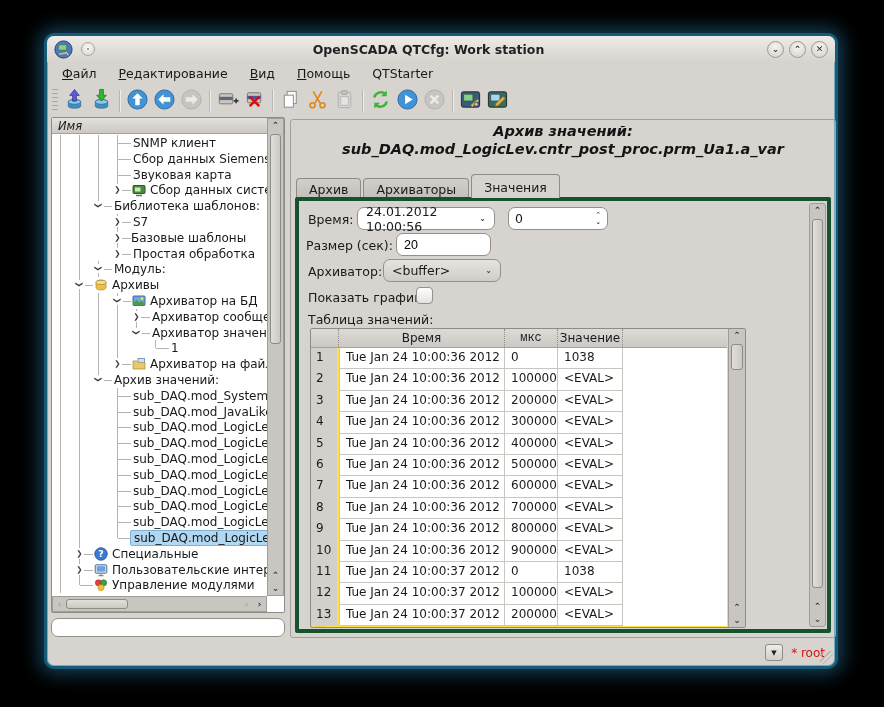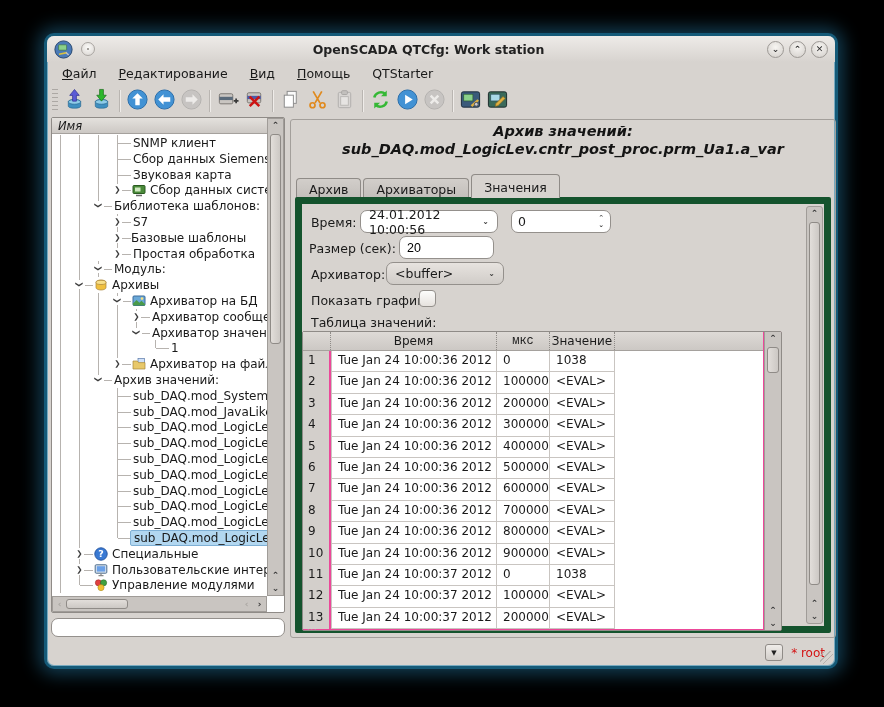--- a/index.html
+++ b/index.html
@@ -82,40 +82,40 @@
   
   .right-panel{position:absolute;left:243px;top:83px;width:546px;height:519px;
     border:1px solid #a39f9b;border-radius:3px;}
   .p-title{position:absolute;left:0;right:0;text-align:center;font-weight:bold;font-style:italic;font-size:14.5px;color:#141414;}
   .p-title.l1{top:3px;} .p-title.l2{top:21px;}
   .tabs{position:absolute;left:5px;top:54px;height:24px;display:flex;align-items:flex-end;}
   .tab{font-size:12.5px;padding:3px 12px 3px;border:1px solid #8f8b87;border-bottom:none;
     border-radius:4px 4px 0 0;background:linear-gradient(#d2cecA,#c3bfbb);height:20px;margin-right:2px;position:relative;}
   .tab.active{background:#d7d3cf;height:24px;z-index:3;padding-top:5px;}
   .tab-frame{position:absolute;left:4px;right:4px;top:77px;bottom:4px;
-    border:7px solid #14532d;border-radius:2px;z-index:1;}
+    border:4px solid #14532d;border-radius:2px;z-index:1;}
 
   .flabel{position:absolute;font-size:12.5px;}
   .combo{position:absolute;height:23px;border:1px solid #94908c;border-radius:7px;background:#fff;
     display:flex;align-items:center;font-size:12.5px;padding:0 8px;}
   .combo .cv{flex:1;}
   .combo .chev{font-size:8px;color:#3a3a3a;font-weight:bold;margin-left:4px;}
   .combo.btnlike{background:linear-gradient(#e7e3df,#d0ccc8);}
   .spinbox{position:absolute;height:23px;border:1px solid #94908c;border-radius:7px;background:#fff;
     display:flex;align-items:center;font-size:12.5px;padding:0 6px;}
   .spinbox .sv{flex:1;}
   .spinbox .ud{display:flex;flex-direction:column;font-size:7px;color:#3a3a3a;font-weight:bold;line-height:.9;}
   .tinput{position:absolute;height:23px;border:1px solid #94908c;border-radius:7px;background:#fff;
     font-size:12.5px;padding:0 7px;outline:none;}
   .checkbox{position:absolute;width:17px;height:17px;border:1px solid #94908c;border-radius:4px;
     background:linear-gradient(#fdfdfc,#e6e2de);}
 
   
-  .vtable{position:absolute;left:0;top:127px;width:480px;height:300px;
-    border:1px solid #8f8b87;border-radius:2px;background:#ec4899;}
+  .vtable{position:absolute;left:11px;top:127px;width:436px;height:300px;
+    border:1px solid #8f8b87;border-radius:2px;background:#fde047;}
   .twhite{position:absolute;left:28px;top:19px;right:18px;bottom:1px;background:#fff;}
   .thead{position:absolute;left:0;top:0;right:18px;height:19px;display:flex;
     background:linear-gradient(#dedad6,#ccc8c4);border-bottom:1px solid #a5a19d;}
   .th{font-size:12px;text-align:center;padding-top:2px;border-right:1px dotted #8f8b87;}
   .th.n{width:28px;} .th.t{width:166px;} .th.u{width:53px;font-family:Liberation Mono, monospace;} .th.v{width:65px;} .th.r{flex:1;border-right:none;}
   .tbody{position:absolute;left:0;top:19px;right:18px;bottom:0;overflow:hidden;}
   .trow{display:flex;height:21.4px;}
   .tnum{width:26px;margin-right:2px;background:#d3cfcb;font-size:12px;padding:2px 0 0 5px;position:relative;}
   .tnum::after{content:"...";position:absolute;left:4px;bottom:-3px;font-size:8px;color:#a5a19d;letter-spacing:1px;}
   .tcell{background:#fff;border-right:1px solid #c9c5c1;border-bottom:1px solid #c9c5c1;

